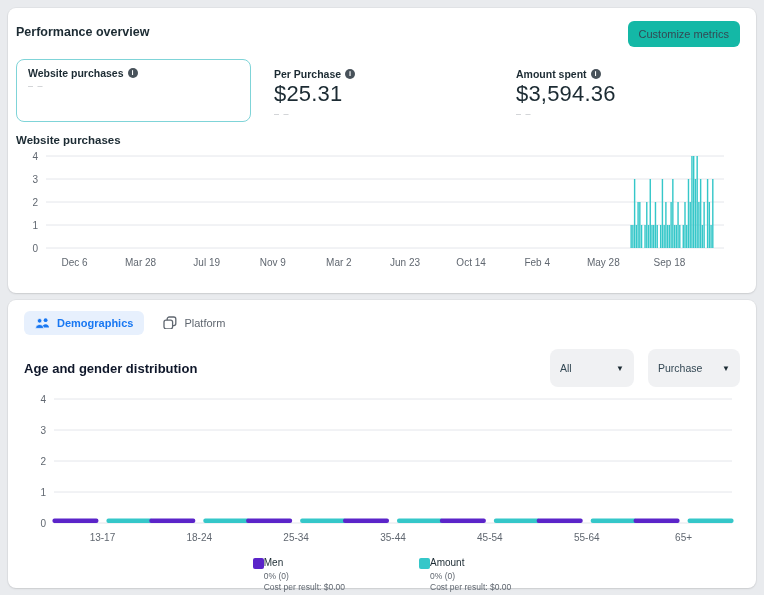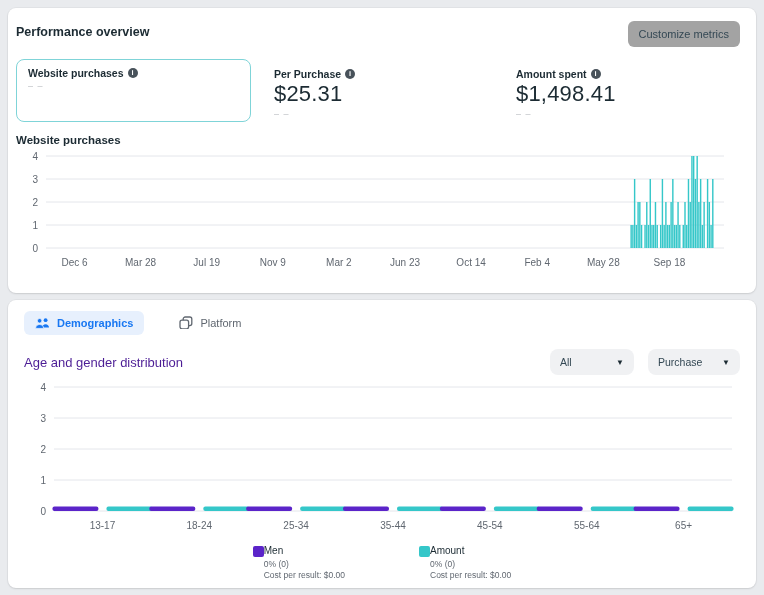--- a/index.html
+++ b/index.html
@@ -15,21 +15,21 @@
     border-radius: 8px;
     margin: 0 8px;
     box-shadow: 0 1px 2px rgba(0,0,0,.10), 0 0 0 1px rgba(0,0,0,.03);
   }
   #perf-card { margin-top: 8px; height: 285px; padding: 13px 16px 8px 8px; }
   #demo-card { margin-top: 7px; height: 288px; padding: 10px 16px 8px 16px; }
 
   .card-header-row { display: flex; justify-content: space-between; align-items: flex-start; }
   .card-title { font-size: 12.5px; font-weight: bold; color: #1c2b33; padding-top: 4px; }
   .gray-btn {
-    background: #a3a3a3; border: none; border-radius: 6px;
+    background: #14b8a6; border: none; border-radius: 6px;
     font-family: inherit; font-size: 11px; color: #344854;
     padding: 7px 11px; cursor: pointer;
   }
 
   .metrics-row { display: flex; align-items: flex-start; margin-top: 12px; height: 63px; }
   .metric-box {
     border: 1.5px solid #7fd4d8; border-radius: 8px;
     width: 235px; height: 63px; padding: 7px 11px; cursor: pointer;
   }
   .metric-plain { padding: 8.5px 0 0 0; cursor: pointer; }
@@ -41,35 +41,35 @@
     color: #fff; font-size: 7.5px; line-height: 10px; text-align: center;
     font-weight: bold; display: inline-block; font-style: normal;
   }
   .metric-value { font-size: 22px; font-weight: 400; color: #1c2b33; margin-top: 1px; letter-spacing: .2px; }
   .metric-sub { font-size: 9px; color: #bcc0c4; margin-top: 2px; letter-spacing: 1px; }
 
   .chart-title { font-size: 11.5px; font-weight: bold; color: #1c2b33; margin-top: 12px; }
   svg text { font-family: "Liberation Sans", sans-serif; }
 
   
-  .tabs-row { display: flex; align-items: center; gap: 24px; }
+  .tabs-row { display: flex; align-items: center; gap: 8px; }
   .tab {
     display: flex; align-items: center; gap: 7px;
     padding: 6px 11px; border-radius: 6px; font-size: 11px; cursor: pointer;
     color: #606770;
   }
   .tab.selected { background: #e7f0fd; color: #1877f2; font-weight: bold; }
   .section-row { display: flex; justify-content: space-between; align-items: center; margin-top: 14px; }
-  .section-title { font-size: 13px; font-weight: normal; color: #4c1d95; }
+  .section-title { font-size: 13px; font-weight: bold; color: #0f172a; }
   .dropdowns { display: flex; gap: 14px; }
   .dropdown {
     background: #f0f1f3; border: none; border-radius: 8px; cursor: pointer;
     display: flex; align-items: center; justify-content: space-between;
     font-family: inherit; font-size: 10.5px; color: #344854;
-    height: 26px; padding: 0 10px;
+    height: 38px; padding: 0 10px;
   }
   .dropdown.dd1 { width: 84px; }
   .dropdown.dd2 { width: 92px; }
   .dropdown .caret { font-size: 8px; color: #1c2b33; }
 
   
   .legend-row { display: flex; justify-content: center; gap: 74px; margin-top: 2px; }
   .legend-entry { display: flex; }
   .legend-swatch { width: 11px; height: 11px; border-radius: 2px; margin-top: 1px; }
   .legend-name { font-size: 10px; color: #1c2b33; }
@@ -100,21 +100,21 @@
       </div>
       <div class="metric-value">$25.31</div>
       <div class="metric-sub">– –</div>
     </div>
 
     <div class="metric-plain m3">
       <div class="metric-label">
         <span>Amount spent</span>
         <i class="info-icon">i</i>
       </div>
-      <div class="metric-value">$1,498.41</div>
+      <div class="metric-value">$3,594.36</div>
       <div class="metric-sub">– –</div>
     </div>
   </div>
 
   <div class="chart-title">Website purchases</div>
   <svg id="purchases-chart" width="716" height="136">
       <line x1="30" y1="102" x2="708" y2="102" stroke="#e4e6eb" stroke-width="1"></line>
       <text x="22" y="105.5" text-anchor="end" font-size="10" fill="#606770">0</text>
       <line x1="30" y1="79" x2="708" y2="79" stroke="#e4e6eb" stroke-width="1"></line>
       <text x="22" y="82.5" text-anchor="end" font-size="10" fill="#606770">1</text>

